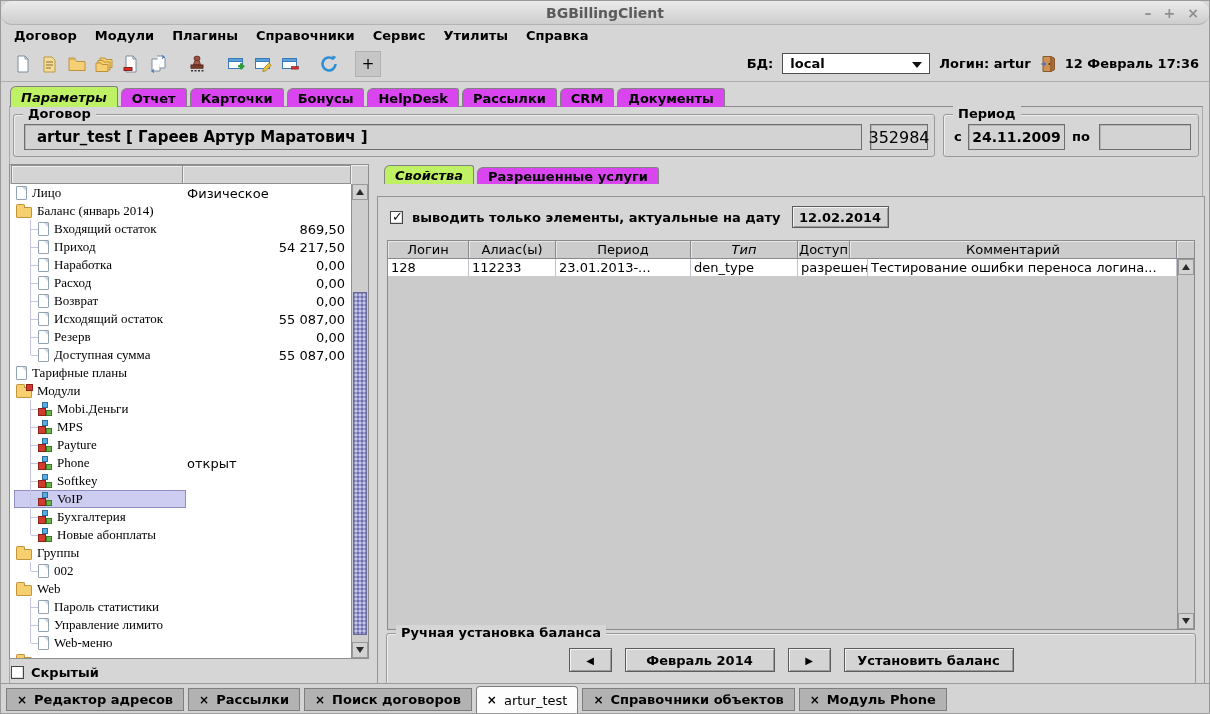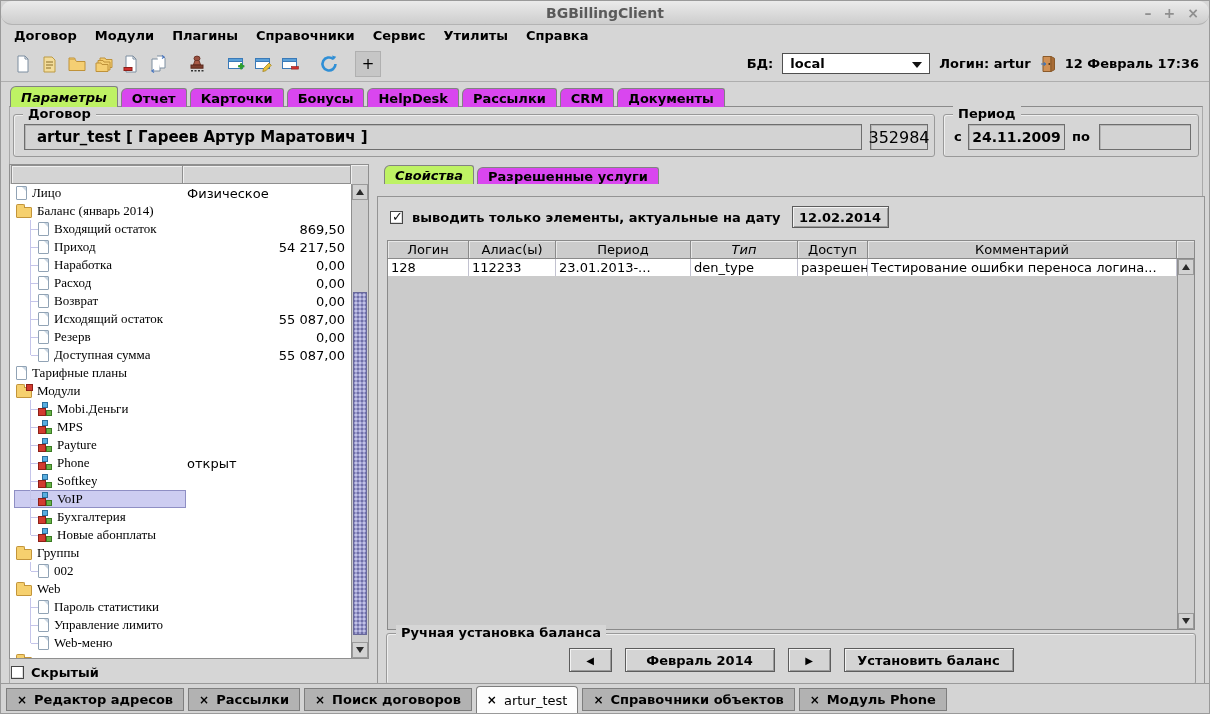--- a/index.html
+++ b/index.html
@@ -557,21 +557,21 @@
       <span class="bold">выводить только элементы, актуальные на дату</span>
       <div class="btn" id="filter-date-btn">12.02.2014</div>
     </div>
 
     <div class="grid">
       <div class="grid-header" id="grid-header">
           <div class="gh-cell" style="width: 81px;">Логин</div>
           <div class="gh-cell" style="width: 87px;">Алиас(ы)</div>
           <div class="gh-cell" style="width: 135px;">Период</div>
           <div class="gh-cell" style="width: 107px; font-style: italic;">Тип</div>
-          <div class="gh-cell" style="width: 70px;">Доступ</div>
+          <div class="gh-cell" style="width: 52px;">Доступ</div>
           <div class="gh-cell flex">Комментарий</div>
           <div class="gh-cell" style="width: 17px; border-right: none;"></div>
         </div>
       <div id="grid-body">
           <div class="grid-row">
             <div class="gr-cell" style="width: 81px;">128</div>
             <div class="gr-cell" style="width: 87px;">112233</div>
             <div class="gr-cell" style="width: 135px;">23.01.2013-...</div>
             <div class="gr-cell" style="width: 107px;">den_type</div>
             <div class="gr-cell" style="width: 70px;">разрешен</div>

